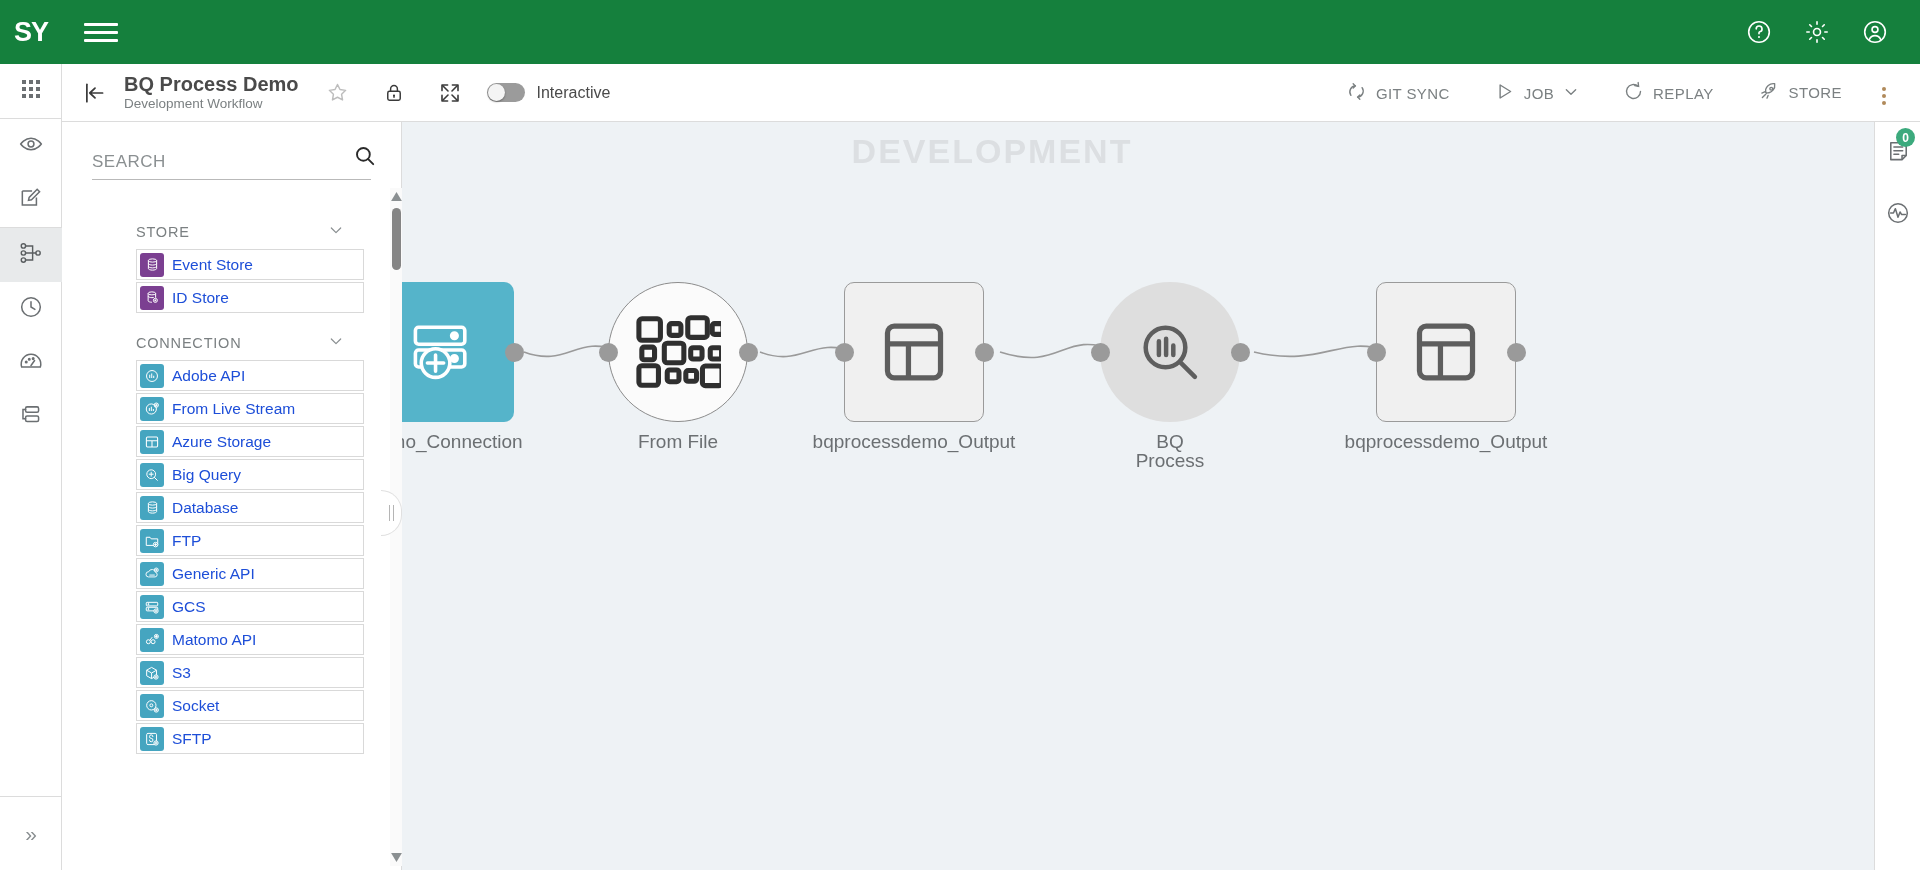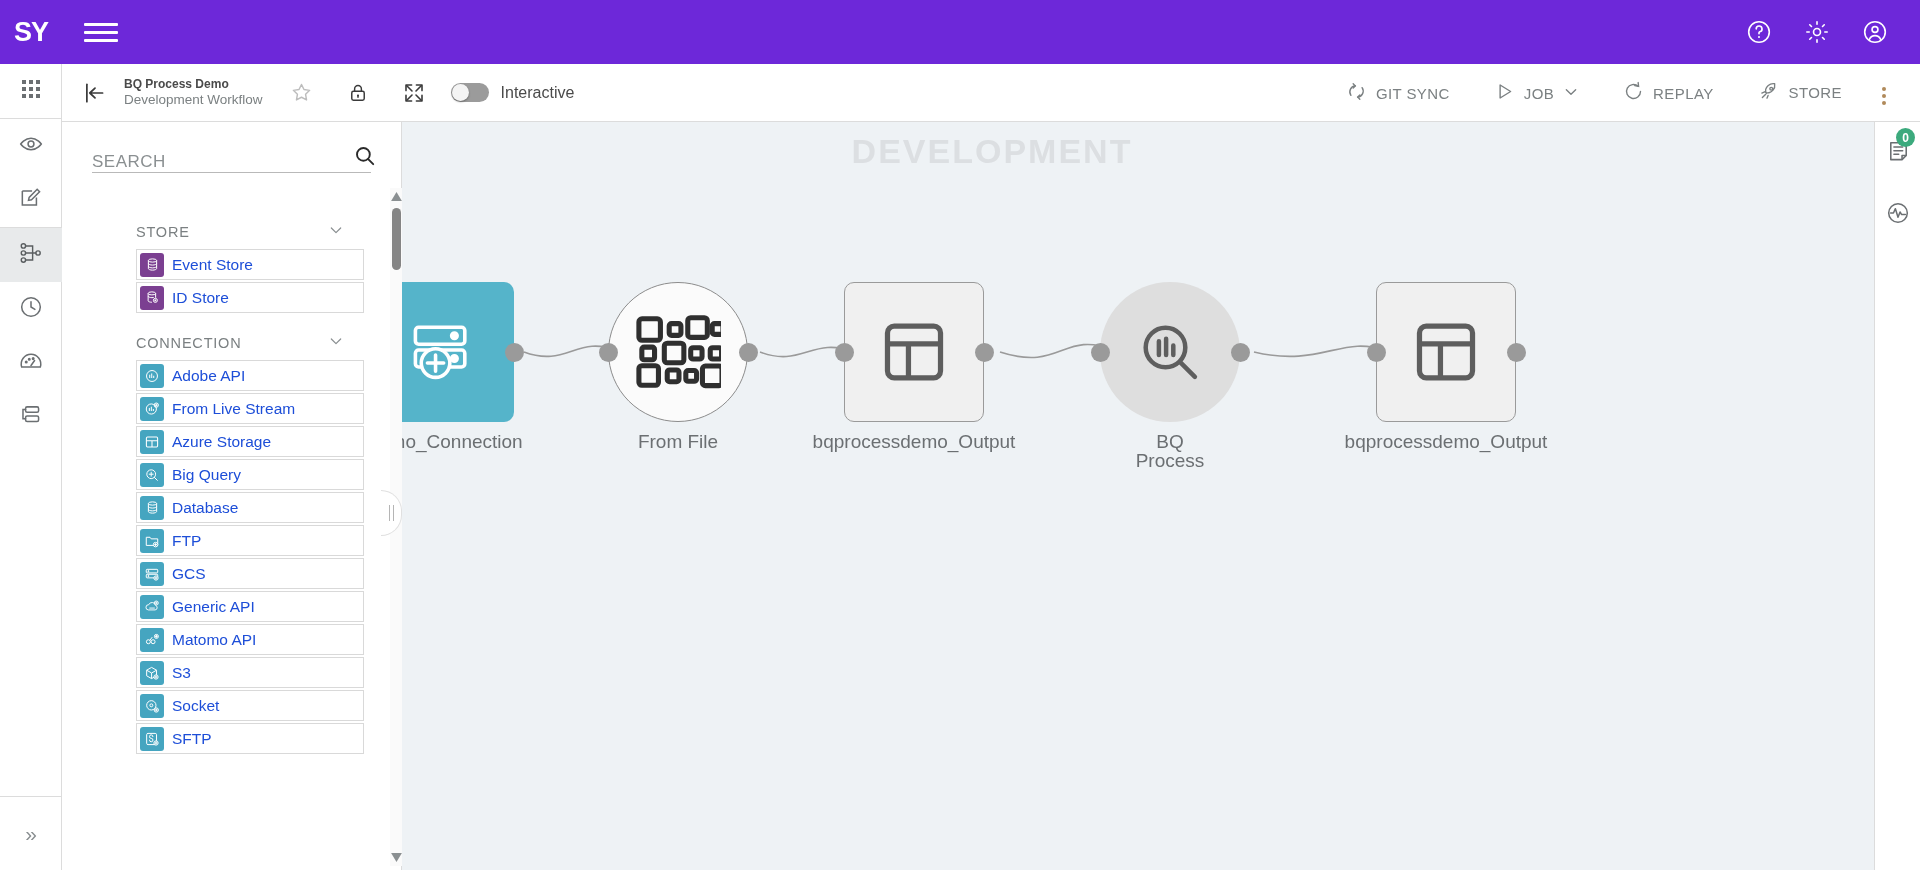--- a/index.html
+++ b/index.html
@@ -7,21 +7,21 @@
     width: 1920px; height: 870px;
     font-family: "Liberation Sans", sans-serif;
     background: #ffffff;
     overflow: hidden;
   }
   #app { position: relative; width: 1920px; height: 870px; }
 
   
   .topbar {
     position: absolute; left: 0; top: 0; width: 1920px; height: 64px;
-    background: #6d28d9; display: flex; align-items: center;
+    background: #15803d; display: flex; align-items: center;
   }
   .brand-logo {
     width: 62px; display: flex; align-items: center; justify-content: center;
     color: #fff; font-size: 27px; font-weight: bold; letter-spacing: -1px;
   }
   .hamburger { width: 34px; margin-left: 22px; cursor: pointer; }
   .hamburger span { display: block; height: 3px; background: #fff; border-radius: 1px; margin: 5px 0; }
   .topbar-right { margin-left: auto; display: flex; align-items: center; gap: 28px; padding-right: 30px; }
   .circ-icon { width: 30px; height: 30px; display: flex; align-items: center; justify-content: center; cursor: pointer; }
 
@@ -40,21 +40,21 @@
   .rail-spacer { flex: 1; }
 
   
   .wfheader {
     position: absolute; left: 62px; top: 64px; width: 1858px; height: 58px;
     background: #fff; border-bottom: 1px solid #dcdcdc;
     display: flex; align-items: center; padding: 0 24px 0 16px;
   }
   .back-icon { width: 34px; height: 34px; display: flex; align-items: center; justify-content: center; cursor: pointer; color:#3a3a3a;}
   .wf-titles { margin-left: 12px; line-height: 1.18; }
-  .wf-title { font-size: 12px; font-weight: bold; color: #4a4a4a; }
+  .wf-title { font-size: 20px; font-weight: bold; color: #4a4a4a; }
   .wf-sub { font-size: 13.5px; color: #7b8082; }
   .hdr-icon { width: 34px; height: 34px; display: flex; align-items: center; justify-content: center; cursor: pointer; color:#4a4a4a; }
   .gap-l { margin-left: 22px; }
 
   .toggle-wrap { display: flex; align-items: flex-end; margin-left: 20px; }
   .toggle {
     width: 38px; height: 19px; border-radius: 10px; background: #9b9b9b;
     position: relative; cursor: pointer;
   }
   .toggle .knob {
@@ -71,21 +71,21 @@
   .kebab { display:flex; flex-direction:column; gap:3px; padding: 0 10px 0 18px; cursor:pointer;}
   .kebab i { display:block; width:4px; height:4px; border-radius:50%; background:#b08a5a; }
 
   
   .palette {
     position: absolute; left: 62px; top: 122px; width: 340px; height: 748px;
     background: #fff; border-right: 1px solid #dcdcdc; overflow: hidden;
   }
   .search-row {
     margin: 22px 30px 0 30px; display: flex; align-items: flex-end;
-    border-bottom: 1px solid #b9b9b9; padding-bottom: 0; gap: 40px;
+    border-bottom: 1px solid #b9b9b9; padding-bottom: 7px; gap: 40px;
   }
   .search-input {
     flex: 1; border: none; outline: none; font-size: 17px; color: #8a8f91;
     letter-spacing: .5px; background: transparent; font-family: "Liberation Sans", sans-serif;
   }
   .search-input::placeholder { color: #8a8f91; }
   .pal-scroll { position: absolute; left:0; top: 82px; width: 340px; height: 666px; overflow: hidden; }
   .group-head {
     display: flex; align-items: center; justify-content: space-between;
     padding: 18px 30px 8px 14px; margin-left: 60px; width: 252px;
@@ -482,41 +482,41 @@
           <svg width="16" height="16" viewBox="0 0 24 24" fill="none" stroke="#fff" stroke-width="1.5">
             <path d="M3.4 18.6V6.4h5.6l1.8 2.4h9.8v9.8z" stroke-linejoin="round"></path>
             <circle cx="17.4" cy="17.4" r="3.4" fill="#45a5c0"></circle>
             <path d="M17.4 15.8v3.2M15.8 17.4h3.2" stroke-linecap="round"></path>
           </svg>
         </span>
         <span class="pal-label">FTP</span>
       </div>
       <div class="pal-item">
         <span class="pal-ic conn">
+          <svg width="16" height="16" viewBox="0 0 24 24" fill="none" stroke="#fff" stroke-width="1.4">
+            <path d="M6.6 16.4a3.9 3.9 0 0 1 .5-7.8 5.4 5.4 0 0 1 10.3 1 3.5 3.5 0 0 1-.8 6.8z" stroke-linejoin="round"></path>
+            <path d="M8.6 13.6h7" stroke-linecap="round"></path>
+            <circle cx="18.4" cy="6" r="3" fill="#45a5c0"></circle>
+              <path d="M18.4 4.6v2.8M17 6h2.8" stroke-linecap="round"></path>
+          </svg>
+        </span>
+        <span class="pal-label">Generic API</span>
+      </div>
+      <div class="pal-item">
+        <span class="pal-ic conn">
           <svg width="16" height="16" viewBox="0 0 24 24" fill="none" stroke="#fff" stroke-width="1.5">
             <rect x="3.4" y="5" width="17.2" height="5.4" rx="1.2"></rect>
             <rect x="3.4" y="12.4" width="17.2" height="5.4" rx="1.2"></rect>
             <circle cx="6.6" cy="7.7" r=".8" fill="#fff"></circle>
               <circle cx="6.6" cy="15.1" r=".8" fill="#fff"></circle>
             <circle cx="18" cy="18" r="3.2" fill="#45a5c0"></circle>
               <path d="M18 16.5v3M16.5 18h3" stroke-linecap="round"></path>
           </svg>
         </span>
         <span class="pal-label">GCS</span>
-      </div>
-      <div class="pal-item">
-        <span class="pal-ic conn">
-          <svg width="16" height="16" viewBox="0 0 24 24" fill="none" stroke="#fff" stroke-width="1.4">
-            <path d="M6.6 16.4a3.9 3.9 0 0 1 .5-7.8 5.4 5.4 0 0 1 10.3 1 3.5 3.5 0 0 1-.8 6.8z" stroke-linejoin="round"></path>
-            <path d="M8.6 13.6h7" stroke-linecap="round"></path>
-            <circle cx="18.4" cy="6" r="3" fill="#45a5c0"></circle>
-              <path d="M18.4 4.6v2.8M17 6h2.8" stroke-linecap="round"></path>
-          </svg>
-        </span>
-        <span class="pal-label">Generic API</span>
       </div>
       <div class="pal-item">
         <span class="pal-ic conn">
           <svg width="16" height="16" viewBox="0 0 24 24" fill="none" stroke="#fff" stroke-width="1.5">
             <circle cx="6.6" cy="14.6" r="3"></circle>
               <circle cx="13.6" cy="14.6" r="3"></circle>
             <path d="M8.8 12.4l3.2-4.2" stroke-linecap="round"></path>
             <circle cx="18.6" cy="6.6" r="3" fill="#45a5c0"></circle>
               <path d="M18.6 5.1v3M17.1 6.6h3" stroke-linecap="round"></path>
           </svg>

